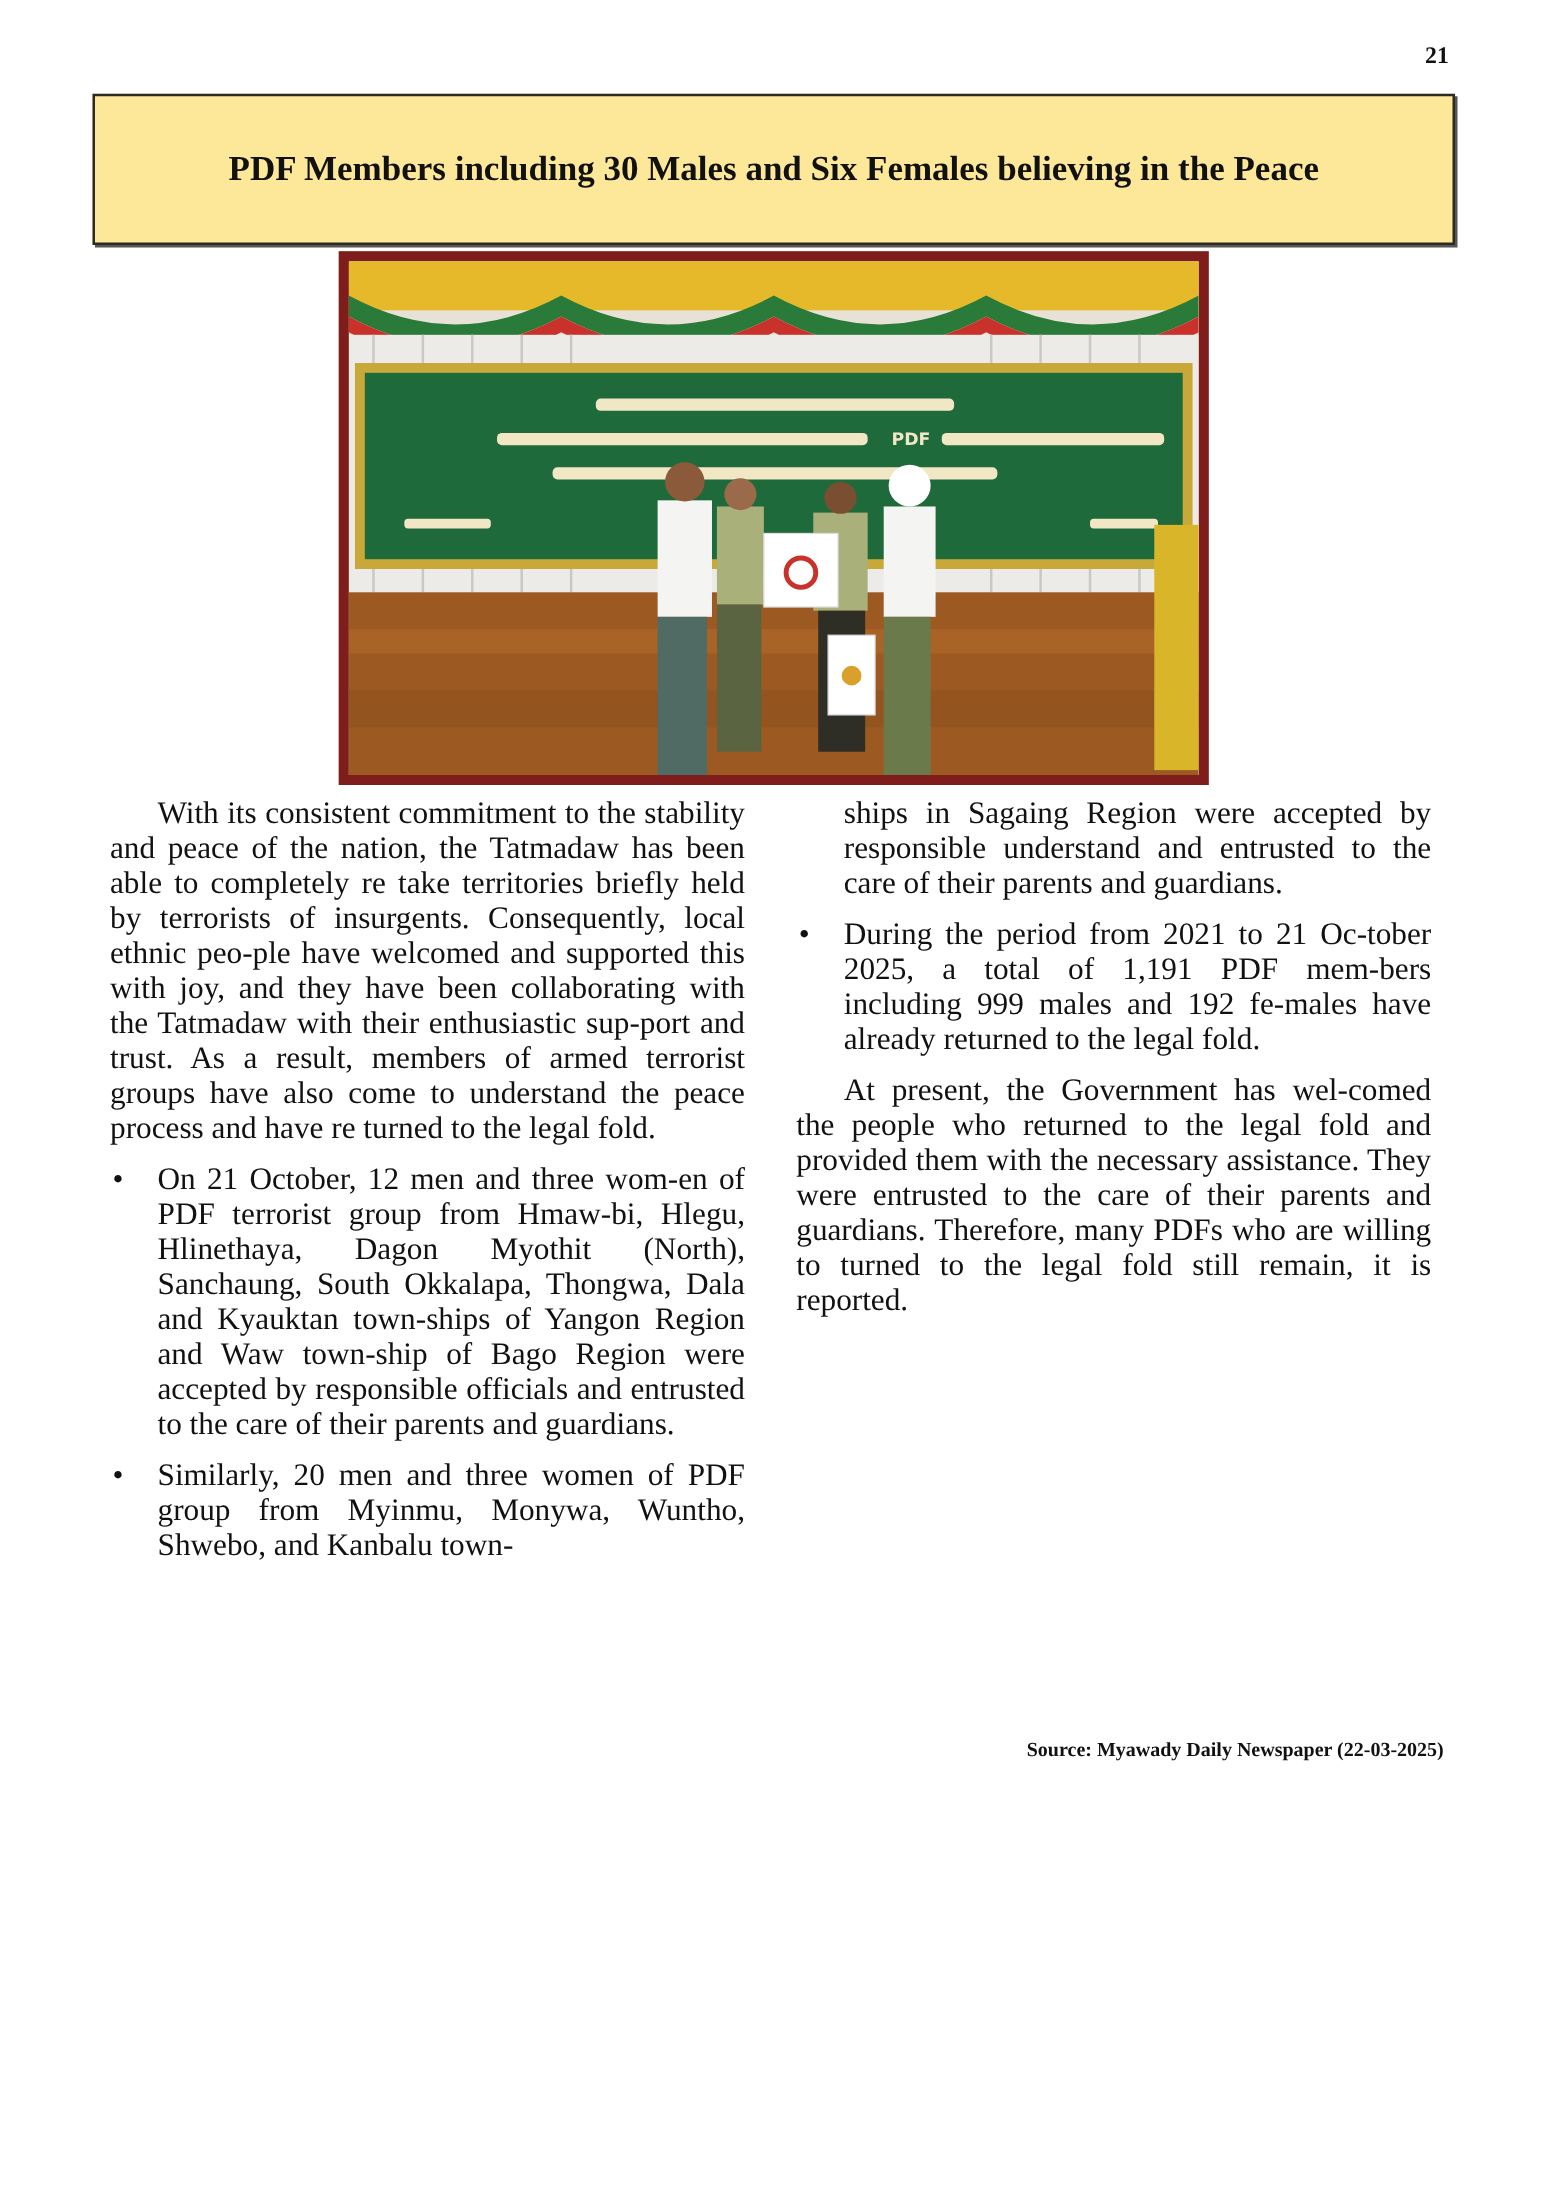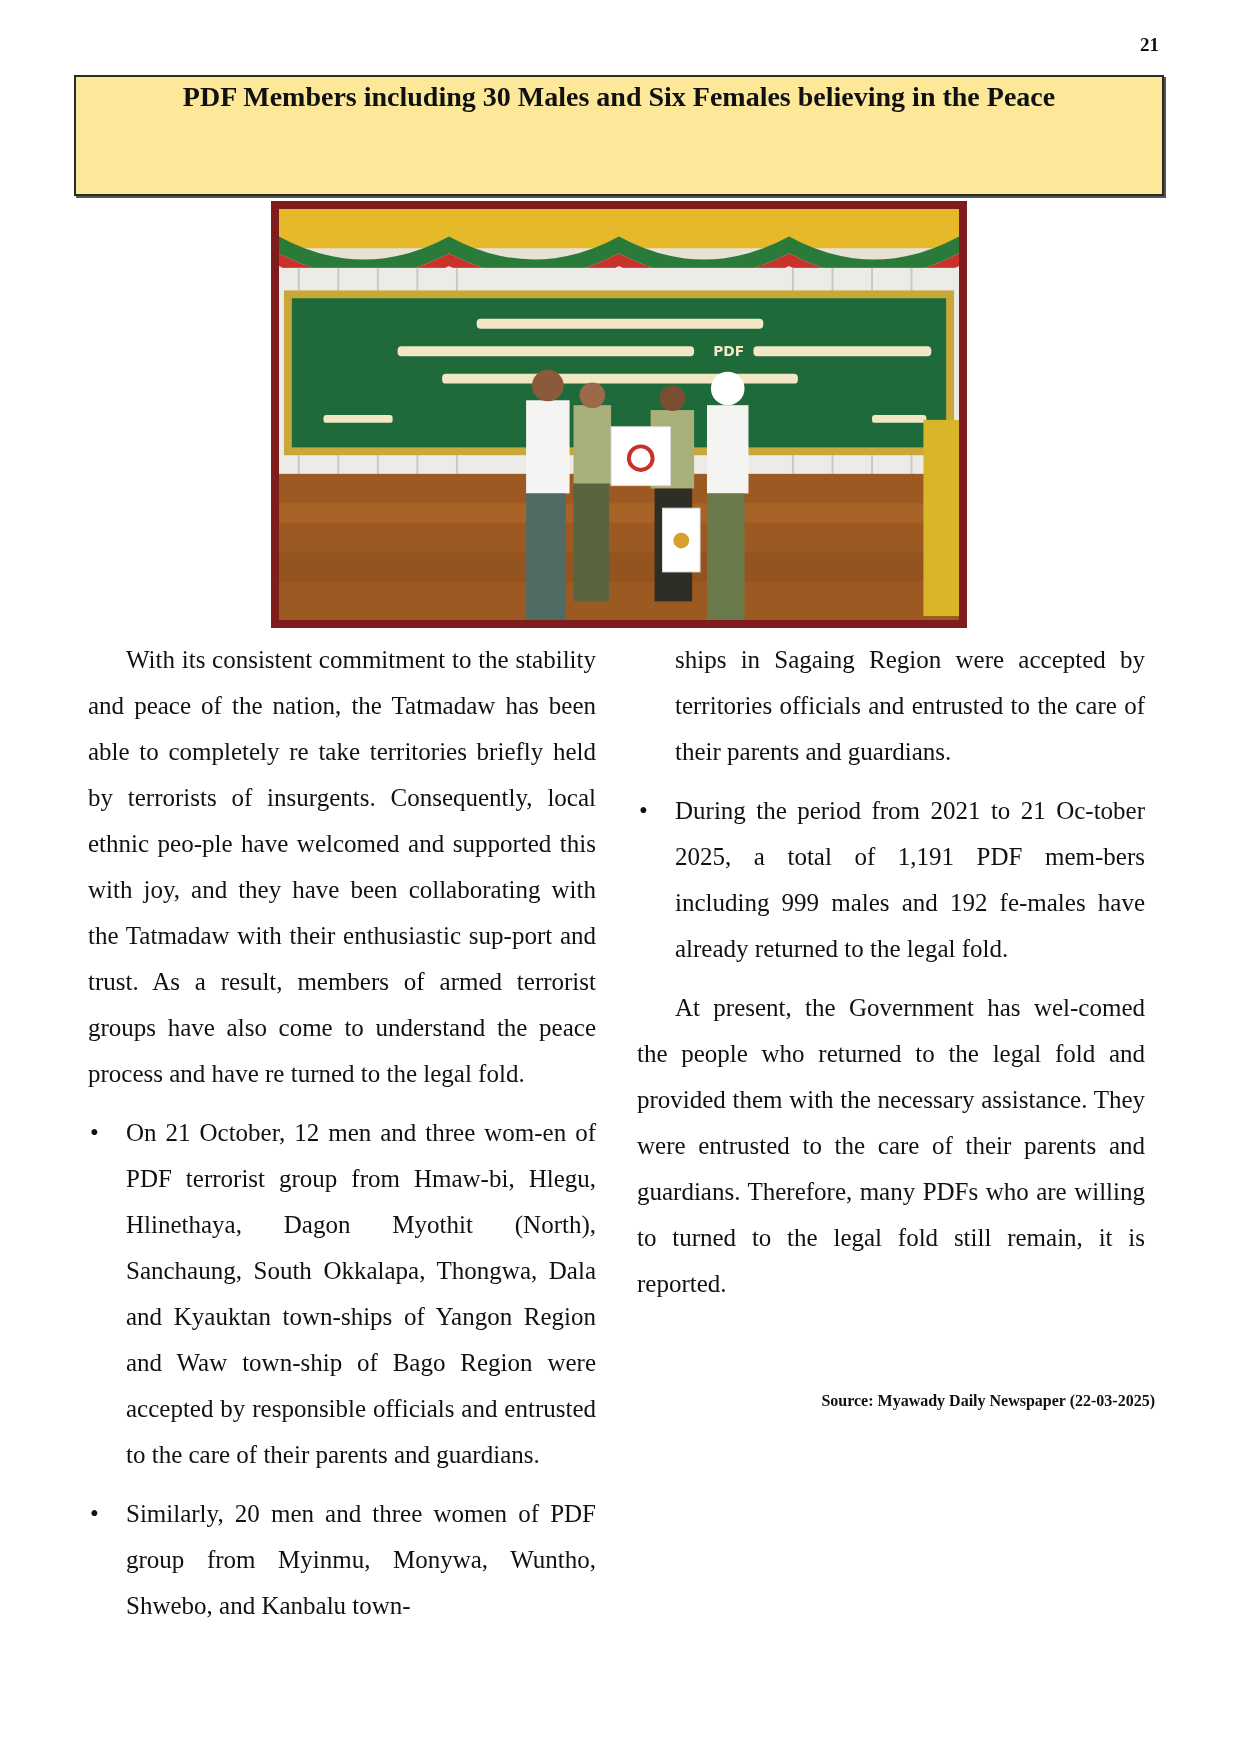--- a/index.html
+++ b/index.html
@@ -2,26 +2,26 @@
 <html><head>
 <meta charset="utf-8">
 <style>
   html, body { margin: 0; padding: 0; background: #ffffff; }
   body { width: 1241px; height: 1755px; position: relative; overflow: hidden;
          font-family: "Liberation Serif", serif; color: #111; }
   .page-number { position: absolute; top: 34px; right: 82px; font-weight: bold; font-size: 19px; }
   .title-box { position: absolute; left: 74px; top: 75px; width: 1090px; height: 121px;
                background: #fde89a; border: 2px solid #2b2b22; box-sizing: border-box;
                box-shadow: 2px 2px 0 #555;
-               display: flex; flex-direction: column; justify-content: space-between; align-items: center; }
+               display: flex; flex-direction: column; justify-content: center; align-items: center; }
   .title-box .line { font-weight: bold; font-size: 28px; line-height: 40px; text-align: center; }
   .photo { position: absolute; left: 271px; top: 201px; width: 696px; height: 427px;
            border: 8px solid #7f1d1d; box-sizing: border-box; overflow: hidden; background: #c9b16a; }
   .photo svg { display: block; width: 100%; height: 100%; }
-  .col { position: absolute; font-size: 25px; line-height: 46px; text-align: justify; }
+  .col { position: absolute; font-size: 25px; line-height: 28px; text-align: justify; }
   .col-left { left: 88px; top: 637px; width: 508px; }
   .col-right { left: 637px; top: 637px; width: 508px; }
   p { margin: 0; }
   .indent { text-indent: 38px; }
   .gap { margin-top: 13px; }
   .bullet { position: relative; padding-left: 38px; }
   .bullet .dot { position: absolute; left: 2px; top: 0; }
   .cont { padding-left: 38px; }
   .source { position: absolute; right: 86px; top: 1392px; font-weight: bold; font-size: 16px; }
 </style>
@@ -105,21 +105,21 @@
     <span class="dot">•</span>
     <p>On 21 October, 12 men and three wom-en of PDF terrorist group from Hmaw-bi, Hlegu, Hlinethaya, Dagon Myothit (North), Sanchaung, South Okkalapa, Thongwa, Dala and Kyauktan town-ships of Yangon Region and Waw town-ship of Bago Region were accepted by responsible officials and entrusted to the care of their parents and guardians.</p>
   </div>
   <div class="bullet gap">
     <span class="dot">•</span>
     <p>Similarly, 20 men and three women of PDF group from Myinmu, Monywa, Wuntho, Shwebo, and Kanbalu town-</p>
   </div>
 </div>
 
 <div class="col col-right">
-  <p class="cont">ships in Sagaing Region were accepted by territories officials and entrusted to the care of their parents and guardians.</p>
+  <p class="cont">ships in Sagaing Region were accepted by responsible understand and entrusted to the care of their parents and guardians.</p>
   <div class="bullet gap">
     <span class="dot">•</span>
     <p>During the period from 2021 to 21 Oc-tober 2025, a total of 1,191 PDF mem-bers including 999 males and 192 fe-males have already returned to the legal fold.</p>
   </div>
   <p class="indent gap">At present, the Government has wel-comed the people who returned to the legal fold and provided them with the necessary assistance. They were entrusted to the care of their parents and guardians. Therefore, many PDFs who are willing to turned to the legal fold still remain, it is reported.</p>
 </div>
 
 <div class="source">Source: Myawady Daily Newspaper (22-03-2025)</div>
 
 </body></html>

